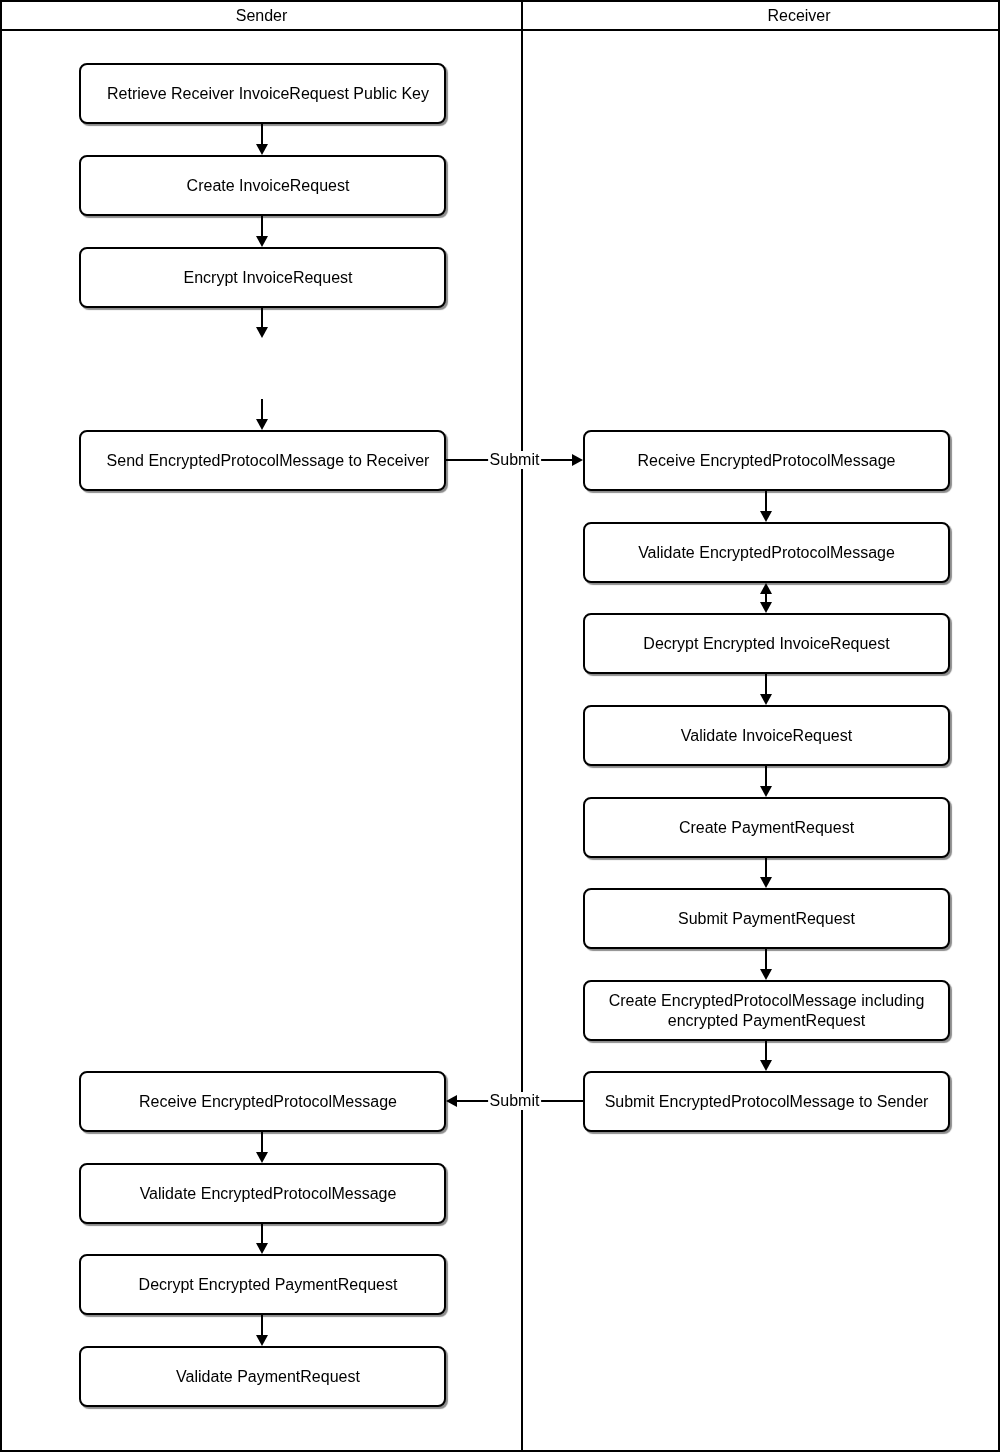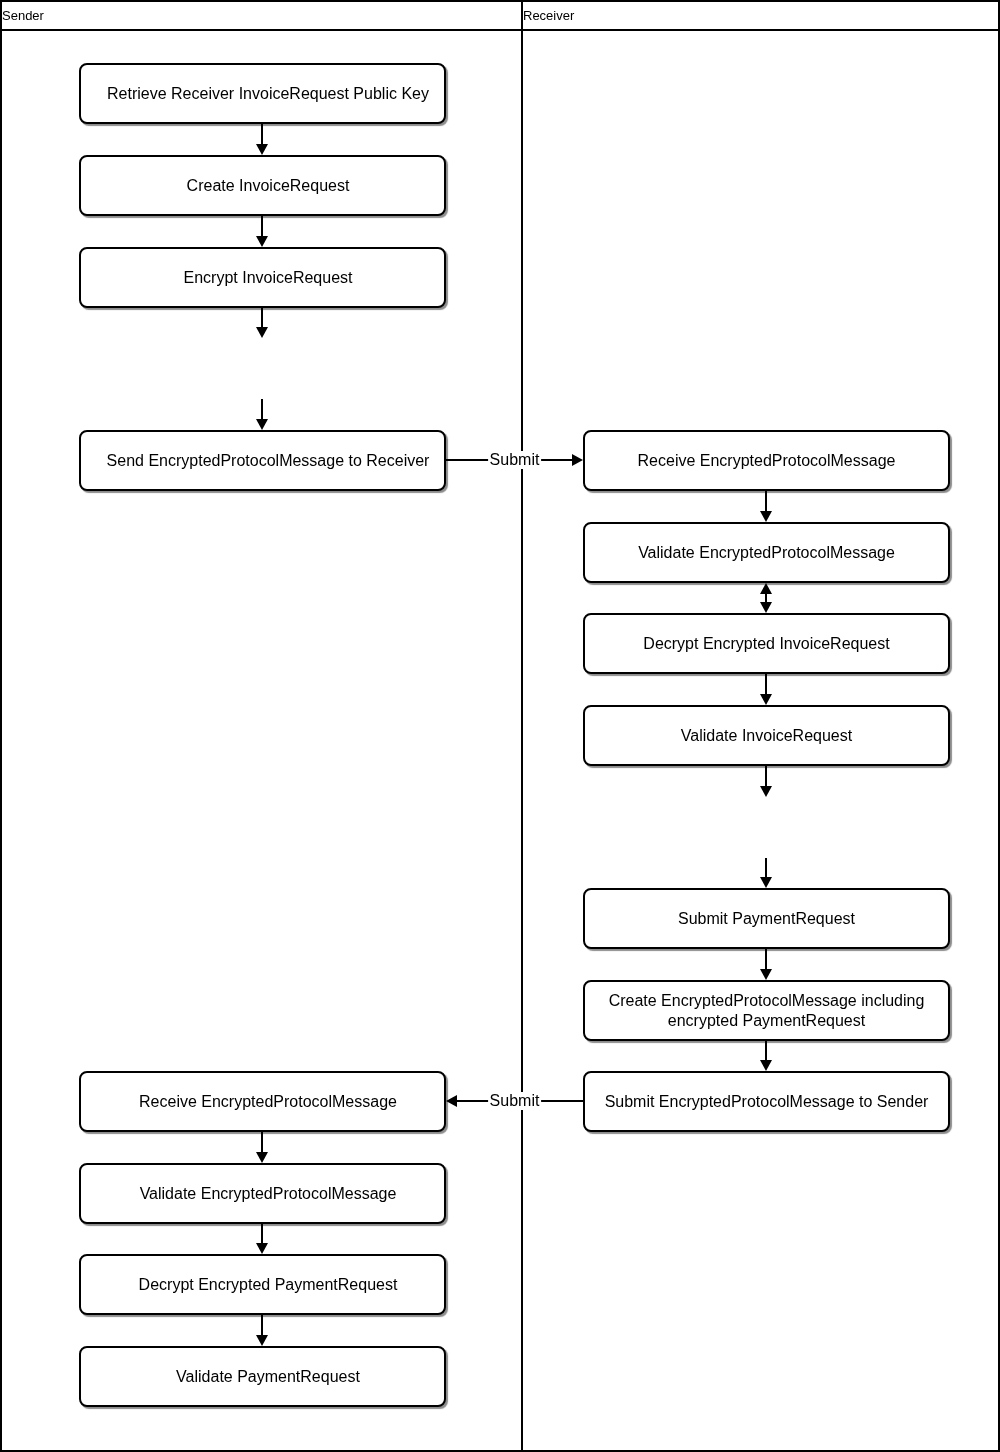--- a/index.html
+++ b/index.html
@@ -16,21 +16,21 @@
   .lane-divider {
     position:absolute; left:519px; top:0; width:2px; height:100%;
     background:#000; z-index:1;
   }
   .header-line {
     position:absolute; left:0; top:27px; width:100%; height:2px;
     background:#000; z-index:1;
   }
   .lane-title {
     position:absolute; top:0; height:27px; line-height:27px;
-    text-align:left; font-size:13px; z-index:2;
+    text-align:center; font-size:16px; z-index:2;
   }
   .lane-title.sender   { left:0;     width:519px; }
   .lane-title.receiver { left:521px; width:552px; }
 
   .node {
     position:absolute;
     width:367px; height:61px;
     box-sizing:border-box;
     border:2px solid #000;
     border-radius:8px;
@@ -99,20 +99,21 @@
 
   <div class="node col-s" style="top:1069px">Receive EncryptedProtocolMessage</div>
   <div class="node col-s" style="top:1161px">Validate EncryptedProtocolMessage</div>
   <div class="node col-s" style="top:1252px">Decrypt Encrypted PaymentRequest</div>
   <div class="node col-s" style="top:1344px">Validate PaymentRequest</div>
 
   <div class="node col-r" style="top:428px">Receive EncryptedProtocolMessage</div>
   <div class="node col-r" style="top:520px">Validate EncryptedProtocolMessage</div>
   <div class="node col-r" style="top:611px">Decrypt Encrypted InvoiceRequest</div>
   <div class="node col-r" style="top:703px">Validate InvoiceRequest</div>
+  <div class="node col-r" style="top:795px">Create PaymentRequest</div>
   <div class="node col-r" style="top:886px">Submit PaymentRequest</div>
   <div class="node col-r" style="top:978px">Create EncryptedProtocolMessage including encrypted PaymentRequest</div>
   <div class="node col-r" style="top:1069px">Submit EncryptedProtocolMessage to Sender</div>
 
   <div class="conn-v col-s" style="top:122px;height:31px">
       <i class="line"></i>
       <i class="head-down"></i>
     </div>
   <div class="conn-v col-s" style="top:214px;height:31px">
       <i class="line"></i>

